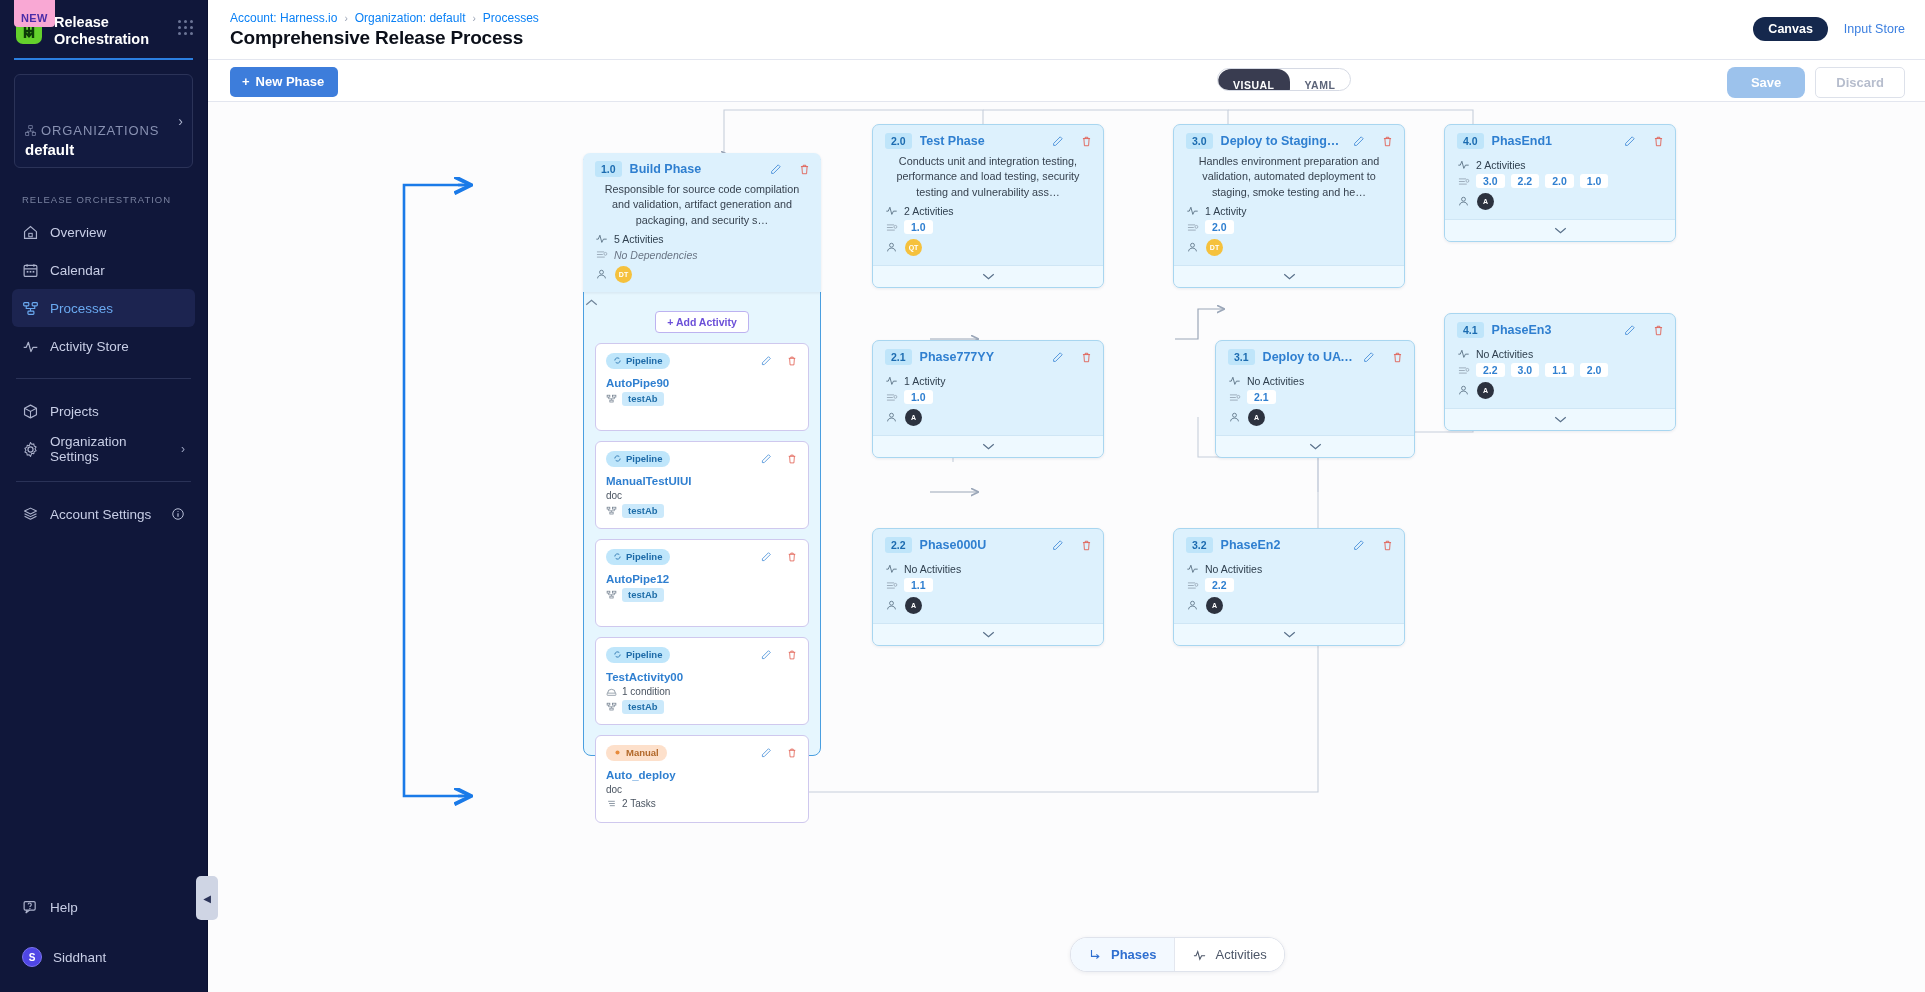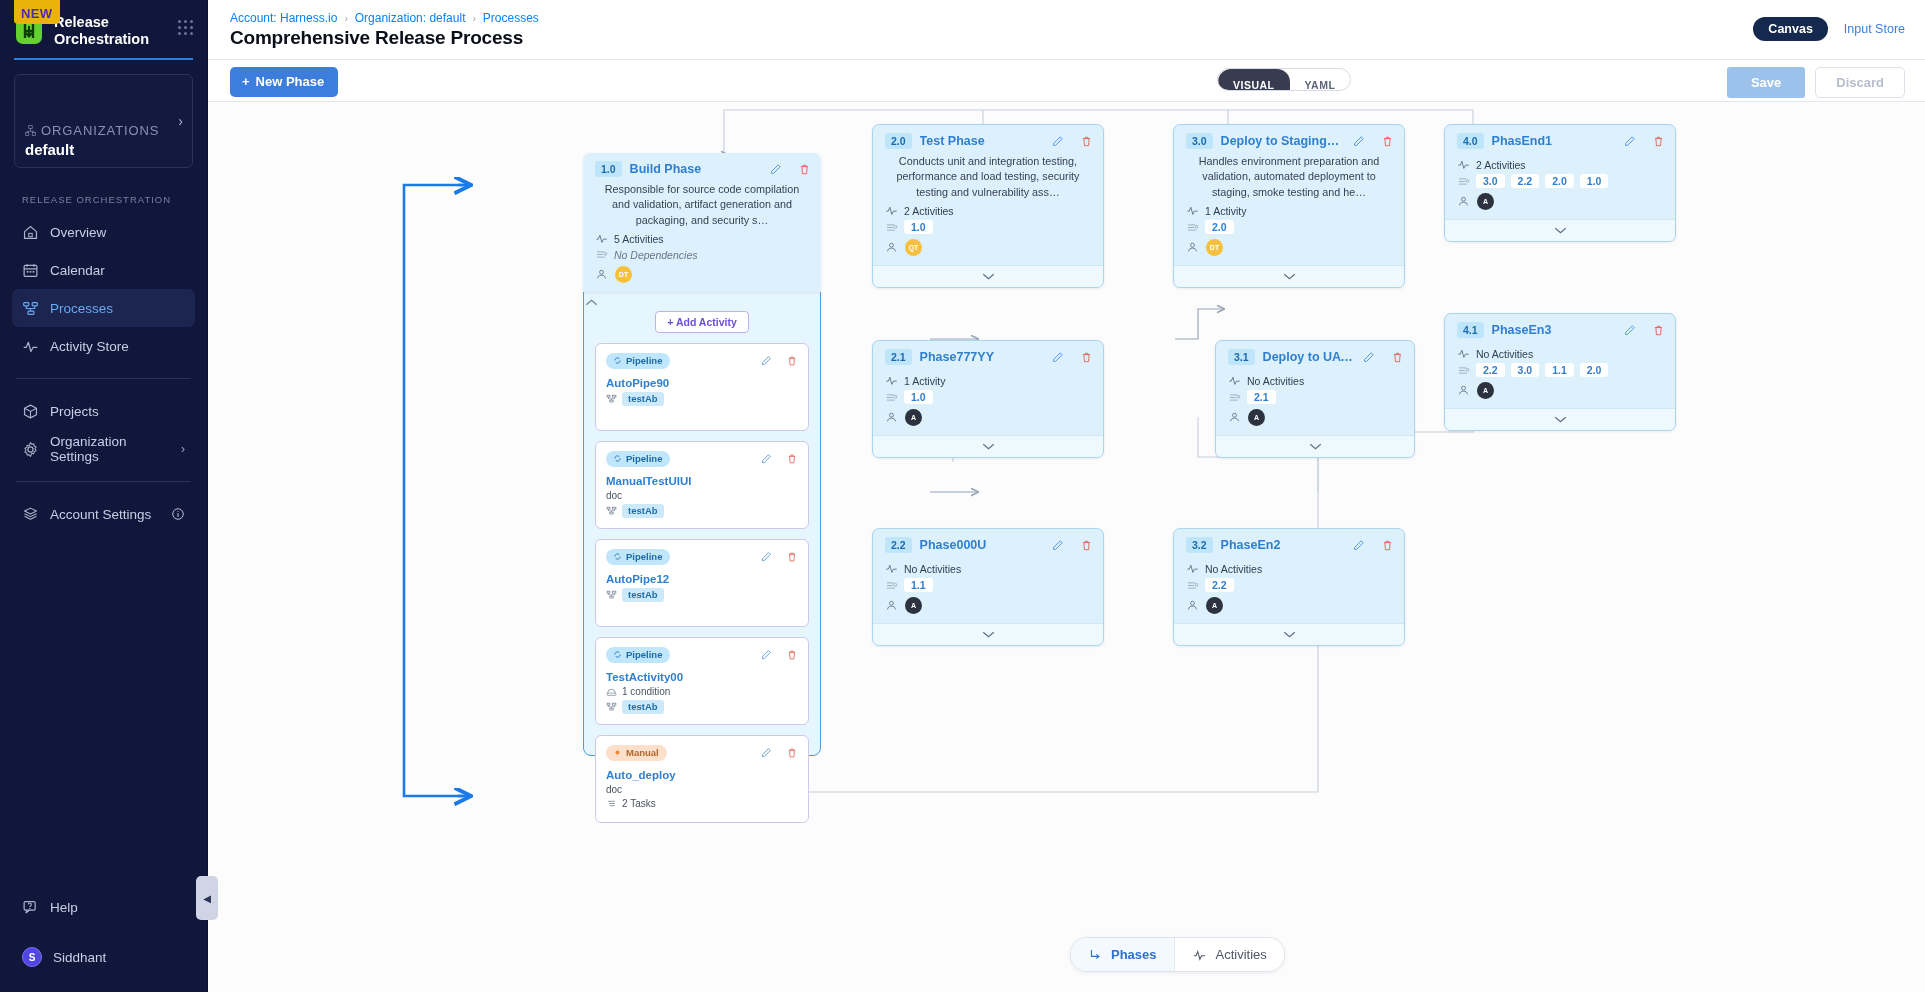--- a/index.html
+++ b/index.html
@@ -12,23 +12,23 @@
     -webkit-font-smoothing:antialiased;
   }
   
   #sidebar {
     position:absolute; left:0; top:0; width:208px; height:992px;
     background:#10173a; color:#cdd3e8;
     border-right:1px solid #0b1130;
   }
   .new-badge {
     position:absolute; left:14px; top:0px;
-    background:#eab308; color:#4b2ea8;
-    font-size:13px; font-weight:700; letter-spacing:.4px;
-    padding:6px 7px 3px; border-radius:0 0 4px 4px;
+    background:#f9a8d4; color:#4b2ea8;
+    font-size:11px; font-weight:700; letter-spacing:.4px;
+    padding:12px 7px 3px; border-radius:0 0 4px 4px;
   }
   .brand { display:flex; align-items:center; gap:10px; padding:14px 14px 0 14px; }
   .brand-logo { width:30px; height:30px; flex:none; }
   .brand-name { font-size:14.5px; font-weight:700; color:#fff; line-height:1.18; }
   .brand-grid { margin-left:auto; display:grid; grid-template-columns:repeat(3,3px); gap:3px; align-self:flex-start; margin-top:6px;}
   .brand-grid i { width:3px; height:3px; background:#6c7596; border-radius:50%; display:block;}
   .brand-underline { height:2px; background:#2b7fe0; margin:10px 14px 0 14px;}
   .org-box {
     margin:14px 14px 0 14px; border:1px solid #2b3358; border-radius:6px;
     padding:8px 10px 9px 10px; position:relative; background:#121a40;
@@ -83,21 +83,21 @@
     font-size:13px; font-weight:700; border:none; border-radius:5px;
     padding:7px 14px 8px 12px; cursor:pointer; display:flex; align-items:center; gap:6px;
   }
   .seg {
     position:absolute; left:1009px; top:8px; display:flex;
     border:1px solid #d6dae4; border-radius:13px; overflow:hidden; background:#fff; height:23px;
   }
   .seg div { font-size:10.5px; font-weight:700; letter-spacing:.5px; padding:16px 15px; display:flex; align-items:center; cursor:pointer; color:#5c6479;}
   .seg div.on { background:#393c50; color:#fff; border-radius:13px; }
   .subbar-right { position:absolute; right:20px; top:7px; display:flex; gap:10px;}
-  .btn-save { background:#9cc2ec; color:#fff; font-size:13px; font-weight:700; border:none; border-radius:3px; padding:7px 24px; cursor:pointer;}
+  .btn-save { background:#9cc2ec; color:#fff; font-size:13px; font-weight:700; border:none; border-radius:8px; padding:7px 24px; cursor:pointer;}
   .btn-discard { background:#fff; color:#b6bdcd; font-size:13px; font-weight:700; border:1px solid #dde1ea; border-radius:5px; padding:7px 20px; cursor:pointer;}
   
   #canvas {
     position:absolute; left:208px; top:102px; right:0; bottom:0;
     background:#fcfcfd; overflow:hidden;
   }
   #edges { position:absolute; inset:0; width:100%; height:100%; pointer-events:none;}
   
   .node {
     position:absolute; background:#ddf1fd; border:1px solid #a8d6f0;

